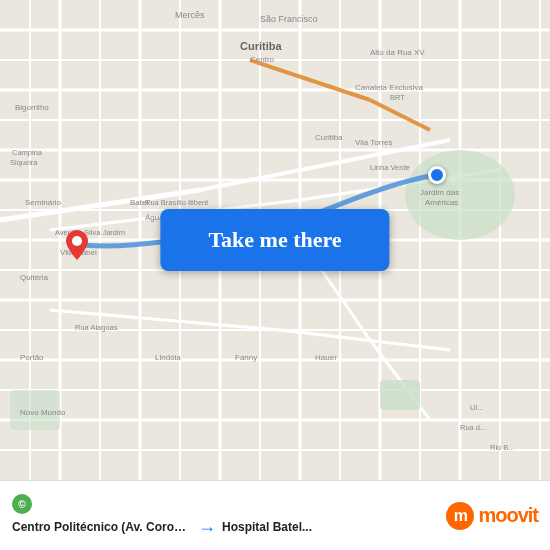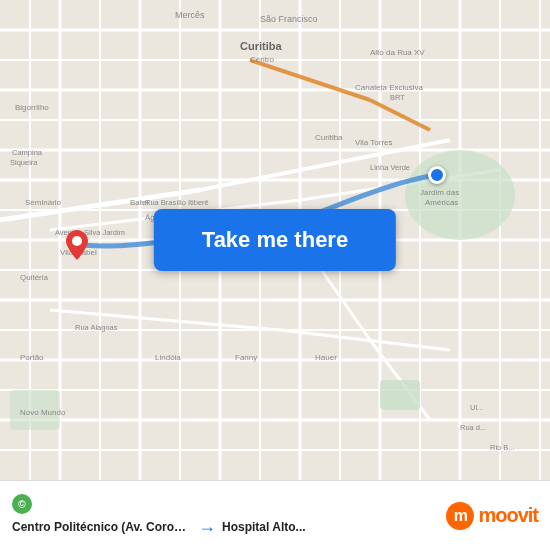--- a/index.html
+++ b/index.html
@@ -259,32 +259,32 @@
 
   <div class="dest-pin" style="left: 428px; top: 166px; z-index: 5;"></div>
 
   <div class="origin-pin" style="left: 66px; top: 230px; z-index: 5;">
     <svg viewBox="0 0 22 30" xmlns="http://www.w3.org/2000/svg">
       <path d="M11 0 C5 0 0 5 0 11 C0 18 11 30 11 30 C11 30 22 18 22 11 C22 5 17 0 11 0 Z" fill="#e53935"></path>
       <circle cx="11" cy="11" r="5" fill="white"></circle>
     </svg>
   </div>
 
-  <button id="take-me-there-btn" style="background-color: rgb(26, 115, 232); color: rgb(255, 255, 255);">Take me there</button>
+  <button id="take-me-there-btn" style="background-color: rgb(26, 115, 232); color: rgb(255, 255, 255); font-family: Liberation Serif, serif;">Take me there</button>
 </div>
 
 <div id="bottom-bar">
   <div class="bottom-left">
     <div class="attribution">
       <div class="osm-logo">©</div>
     </div>
     <div style="display:flex; align-items:center; margin-top:2px;">
       <span class="route-from" style="max-width:180px;">Centro Politécnico (Av. Coronel F...</span>
       <span class="arrow-divider">→</span>
-      <span class="route-to" style="max-width:120px;">Hospital Alto...</span>
+      <span class="route-to" style="max-width:120px;">Hospital Batel...</span>
     </div>
   </div>
   <div class="bottom-right">
     <div class="moovit-logo">
       <div class="moovit-m">m</div>
       <span>moovit</span>
     </div>
   </div>
 </div>
 

